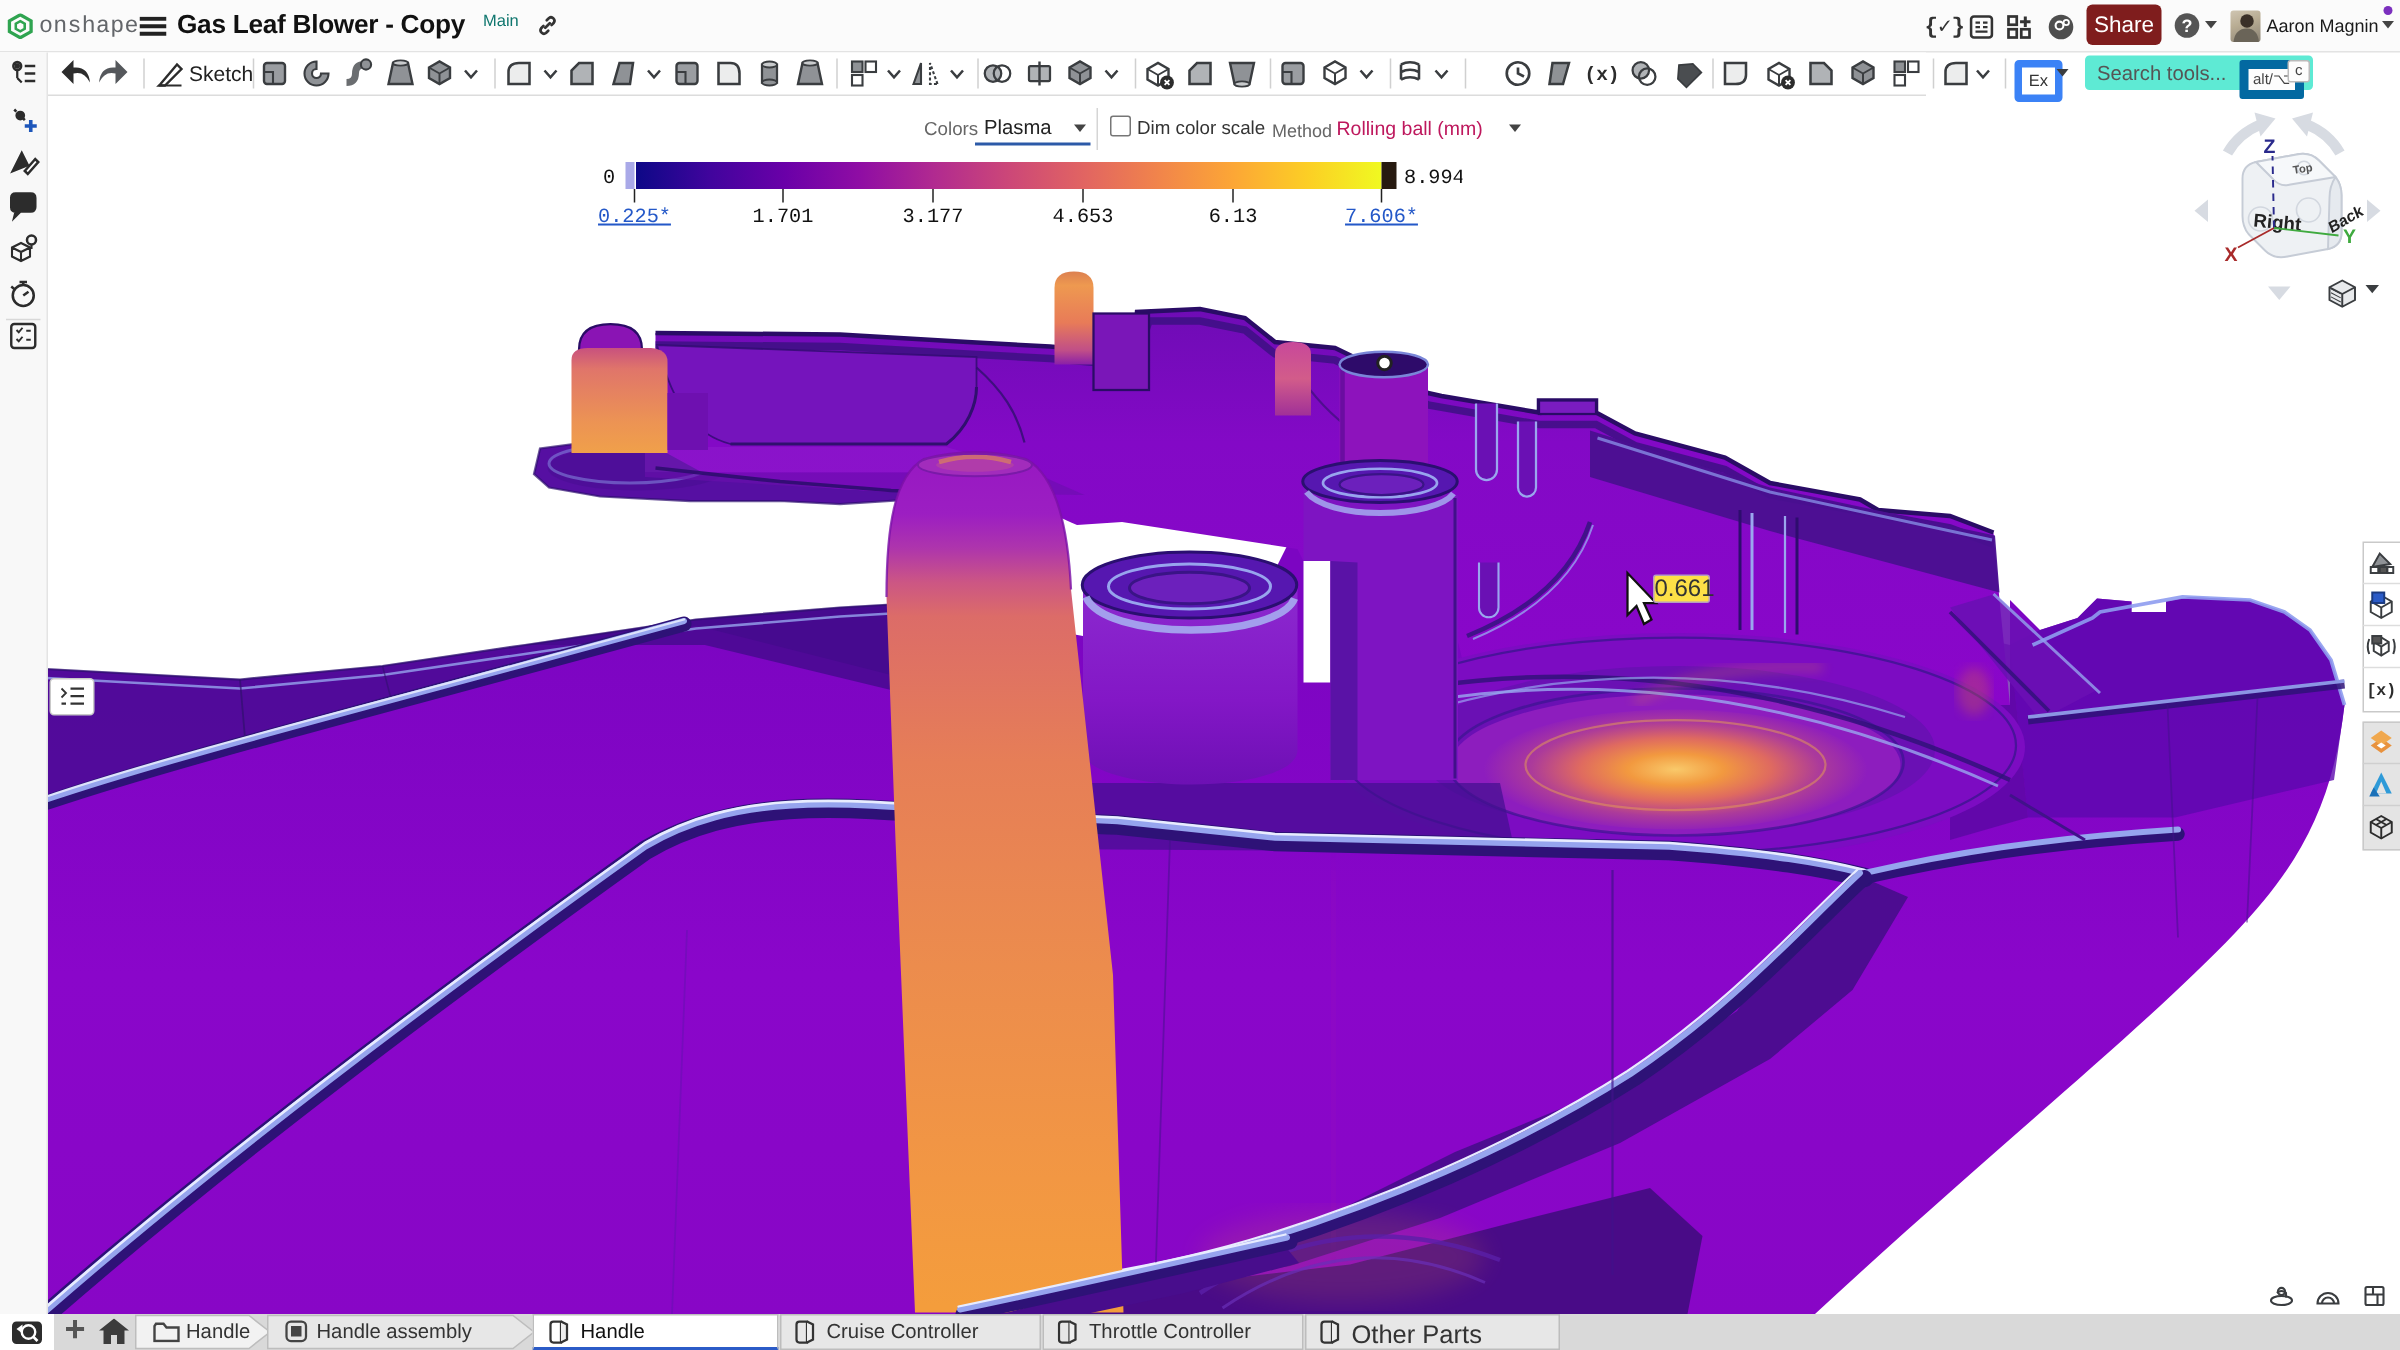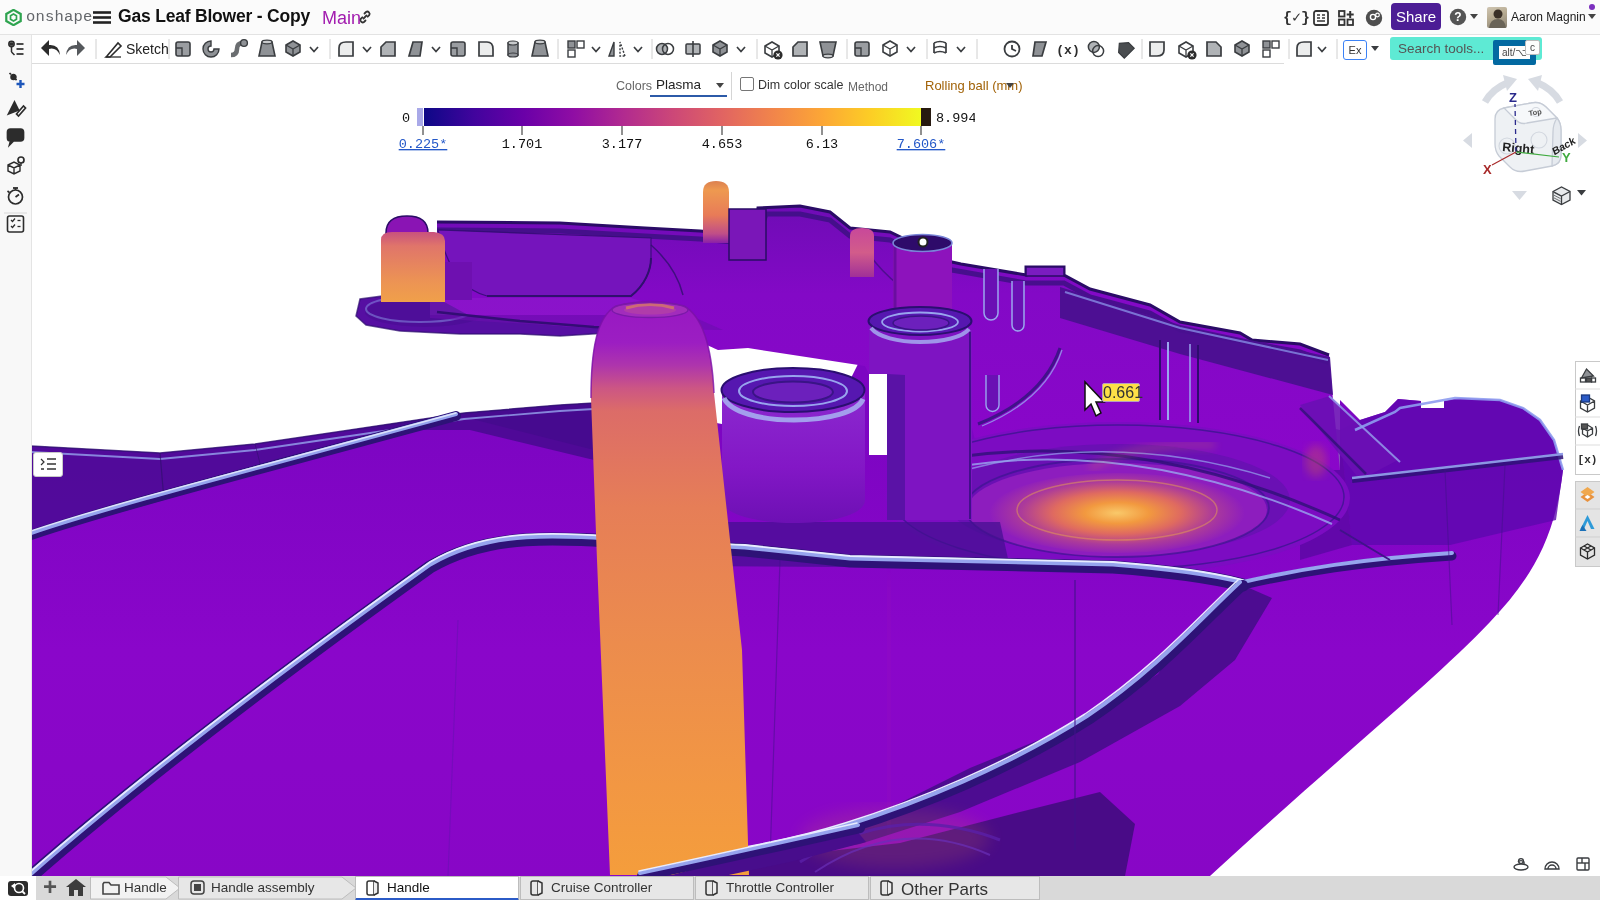--- a/index.html
+++ b/index.html
@@ -260,21 +260,21 @@
   </svg>
   <div class="abs" style="left:26px;top:8px;font-size:15.5px;color:#63666a;letter-spacing:0.2px;font-family:Liberation Mono, monospace;">onshape</div>
   <svg class="abs" style="left:93px;top:11px" width="18" height="13">
       <g stroke="#222" stroke-width="2.6">
         <line x1="0" y1="1.5" x2="18" y2="1.5"></line>
         <line x1="0" y1="6.5" x2="18" y2="6.5"></line>
         <line x1="0" y1="11.5" x2="18" y2="11.5"></line>
       </g>
     </svg>
   <div class="abs" style="left:118px;top:6px;font-size:17.5px;font-weight:bold;color:#111;letter-spacing:-0.2px;white-space:nowrap;">Gas Leaf Blower - Copy</div>
-  <div class="abs" style="left:322px;top:8px;font-size:18px;color:#a21caf;">Main</div>
+  <div class="abs" style="left:322px;top:8px;font-size:11px;color:#0f766e;">Main</div>
   <svg class="abs" style="left:357px;top:9px" width="16" height="16" viewBox="0 0 16 16">
     <g stroke="#333" stroke-width="1.8" fill="none" stroke-linecap="round">
     <path d="M6.5,9.5 L9.5,6.5"></path>
         <path d="M7.5,4.5 l1.5,-1.5 a2.3,2.3 0 0 1 3.2,3.2 l-1.5,1.5"></path>
         <path d="M8.5,11.5 l-1.5,1.5 a2.3,2.3 0 0 1 -3.2,-3.2 l1.5,-1.5"></path>
       </g>
     </svg>
 
   <div class="abs mono" style="left:1283px;top:8px;font-size:15px;font-weight:bold;color:#333;">{✓}</div>
   <svg class="abs" style="left:1313px;top:10px" width="16" height="16">
@@ -291,21 +291,21 @@
         <rect x="1" y="9.5" width="5.5" height="5.5"></rect>
         <rect x="9.5" y="9.5" width="5.5" height="5.5"></rect>
         <path d="M12.2,1 v7 M8.7,4.5 h7" stroke-width="2"></path>
       </g>
     </svg>
   <svg class="abs" style="left:1365px;top:9px" width="18" height="18">
       <circle cx="9" cy="9" r="8.2" fill="#4e4e4e"></circle>
       <circle cx="8" cy="8" r="2.6" fill="none" stroke="#fff" stroke-width="1.4"></circle>
       <circle cx="12.5" cy="6" r="1.8" fill="none" stroke="#fff" stroke-width="1.2"></circle>
     </svg>
-  <div class="abs" style="left:1391px;top:3px;width:50px;height:27px;background:#4c1d95;border-radius:4px;color:#fff;font-size:15px;text-align:center;line-height:27px;">Share</div>
+  <div class="abs" style="left:1391px;top:3px;width:50px;height:27px;background:#7f1d1d;border-radius:4px;color:#fff;font-size:15px;text-align:center;line-height:27px;">Share</div>
   <svg class="abs" style="left:1449px;top:8px" width="18" height="18">
       <circle cx="9" cy="9" r="8.2" fill="#555"></circle>
       <text x="9" y="13.2" font-size="12" font-weight="bold" fill="#fff" text-anchor="middle" font-family="Liberation Sans">?</text>
     </svg>
   <div class="caret" style="left:1470px;top:14px;"></div>
   <div class="abs" style="left:1487px;top:7px;width:20px;height:21px;background:linear-gradient(160deg,#cfc5b2 0%,#b9ad94 40%,#8a8274 100%);border-radius:2px;overflow:hidden;">
 <svg width="20" height="21">
         <circle cx="11" cy="7" r="4.5" fill="#3a3028"></circle>
         <path d="M2,21 Q3,12 11,12 Q18,12 19,21 Z" fill="#6a6458"></path>
       </svg></div>
@@ -461,21 +461,21 @@
         <use href="#cub" x="1242" y="13"></use>
         <use href="#pat" x="1271" y="14"></use>
 <line x1="1289" y1="4" x2="1289" y2="24" stroke="#d0d0d0"></line>
 <use href="#rnd" x="1304" y="14"></use>
         <path d="M1318,12 l4,4.5 4,-4.5" class="tc"></path>
 <line x1="1337" y1="4" x2="1337" y2="24" stroke="#d0d0d0"></line>
 </g>
 <style>.tc{fill:none;stroke:#3a3d40;stroke-width:1.7;}</style>
 </svg>
 
-<div class="abs" style="left:1343px;top:5px;width:22px;height:18px;border:1px solid #3b82f6;border-radius:3px;font-size:11px;color:#333;text-align:center;line-height:18px;">Ex</div>
+<div class="abs" style="left:1343px;top:5px;width:22px;height:18px;border:5px solid #3b82f6;border-radius:3px;font-size:11px;color:#333;text-align:center;line-height:18px;">Ex</div>
 <div class="caret" style="left:1371px;top:11px;border-top-color:#3a3d40;"></div>
 
 <div class="abs" style="left:1390px;top:2px;width:152px;height:23px;background:#5eead4;border-radius:3px;">
   <span style="position:absolute;left:8px;top:4px;font-size:13.5px;color:#555;">Search tools...</span>
   <span style="position:absolute;left:103px;top:3px;background:#fdfdfd;border:6px solid #0369a1;border-radius:2px;font-size:10px;color:#444;padding:1px 3px;">alt/⌥</span>
   <span style="position:absolute;left:135px;top:3px;background:#fdfdfd;border:1px solid #bbb;border-radius:2px;font-size:10px;color:#444;padding:1px 4px;">c</span>
 </div>
 </div>
 
 <div class="abs" id="leftbar">
@@ -599,21 +599,21 @@
 </div>
 
 <div class="abs" style="left:616px;top:79px;font-size:12.5px;color:#666;">Colors</div>
 <div class="abs" style="left:656px;top:77px;font-size:13.5px;color:#222;">Plasma</div>
 <div class="caret" style="left:716px;top:83px;"></div>
 <div class="abs" style="left:650px;top:95px;width:77px;height:2px;background:#2c5aa8;"></div>
 <div class="abs" style="left:731px;top:72px;width:1px;height:28px;background:#d5d5d5;"></div>
 <div class="abs" style="left:740px;top:77px;width:12px;height:12px;background:#fff;border:1.5px solid #767676;border-radius:2px;"></div>
 <div class="abs" style="left:758px;top:78px;font-size:12.5px;color:#333;">Dim color scale</div>
 <div class="abs" style="left:848px;top:80px;font-size:12px;color:#666;">Method</div>
-<div class="abs" style="left:891px;top:78px;font-size:13px;color:#a16207;margin-left:34px;">Rolling ball (mm)</div>
+<div class="abs" style="left:891px;top:78px;font-size:13px;color:#be185d;">Rolling ball (mm)</div>
 <div class="caret" style="left:1006px;top:83px;"></div>
 
 <svg class="abs" style="left:395px;top:105px" width="580" height="48" viewBox="0 0 580 48">
 <defs>
 <linearGradient id="plasma" x1="0" y1="0" x2="1" y2="0">
   <stop offset="0" stop-color="#0d0887"></stop>
         <stop offset="0.1" stop-color="#41049d"></stop>
   <stop offset="0.2" stop-color="#6a00a8"></stop>
         <stop offset="0.3" stop-color="#8f0da4"></stop>
   <stop offset="0.4" stop-color="#b12a90"></stop>

